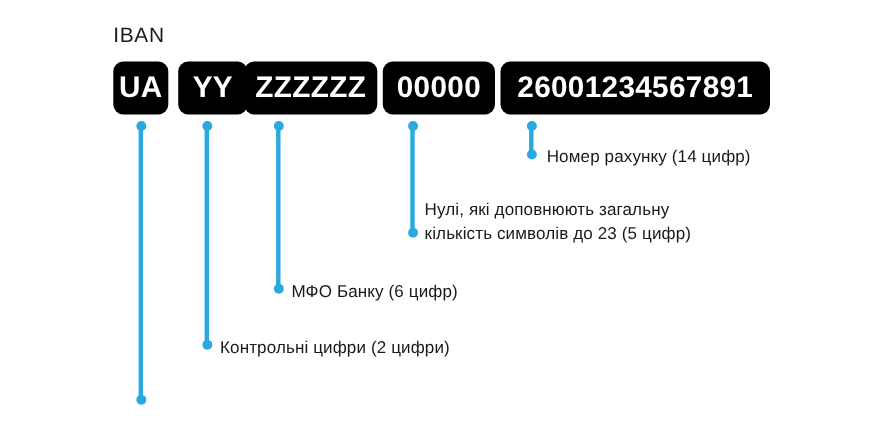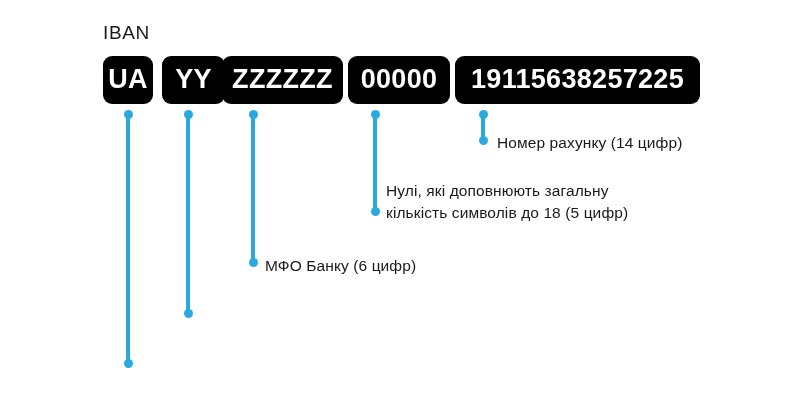--- a/index.html
+++ b/index.html
@@ -86,21 +86,21 @@
   <div id="iban-title">IBAN</div>
 
   <div class="segment-box" style="left:103px; width:50px;">UA</div>
 
   <div class="segment-box" style="left:162px; width:63px;">YY</div>
 
   <div class="segment-box" style="left:222px; width:121px;">ZZZZZZ</div>
 
   <div class="segment-box" style="left:348px; width:102px;">00000</div>
 
-  <div class="segment-box" style="left:455px; width:245px;">19115638257225</div>
+  <div class="segment-box" style="left:455px; width:245px;">26001234567891</div>
 
   <div class="connector" style="left:126px; top:112px; height:253px;">
     <span class="dot top"></span>
     <span class="dot bottom"></span>
   </div>
 
   <div class="connector" style="left:186px; top:112px; height:203px;">
     <span class="dot top"></span>
     <span class="dot bottom"></span>
   </div>
@@ -116,19 +116,20 @@
   </div>
 
   <div class="connector" style="left:481px; top:112px; height:30px;">
     <span class="dot top"></span>
     <span class="dot bottom"></span>
   </div>
 
   <div class="caption" style="left:497px; top:132px;">Номер рахунку (14 цифр)</div>
 
   <div class="caption" style="left:386px; top:180px;">Нулі, які доповнюють загальну
-кількість символів до 18 (5 цифр)</div>
+кількість символів до 23 (5 цифр)</div>
 
   <div class="caption" style="left:265px; top:255px;text-align:right;">МФО Банку (6 цифр)</div>
 
+  <div class="caption" style="left:200px; top:306px;">Контрольні цифри (2 цифри)</div>
 
 
 </div>
 
 </body></html>

